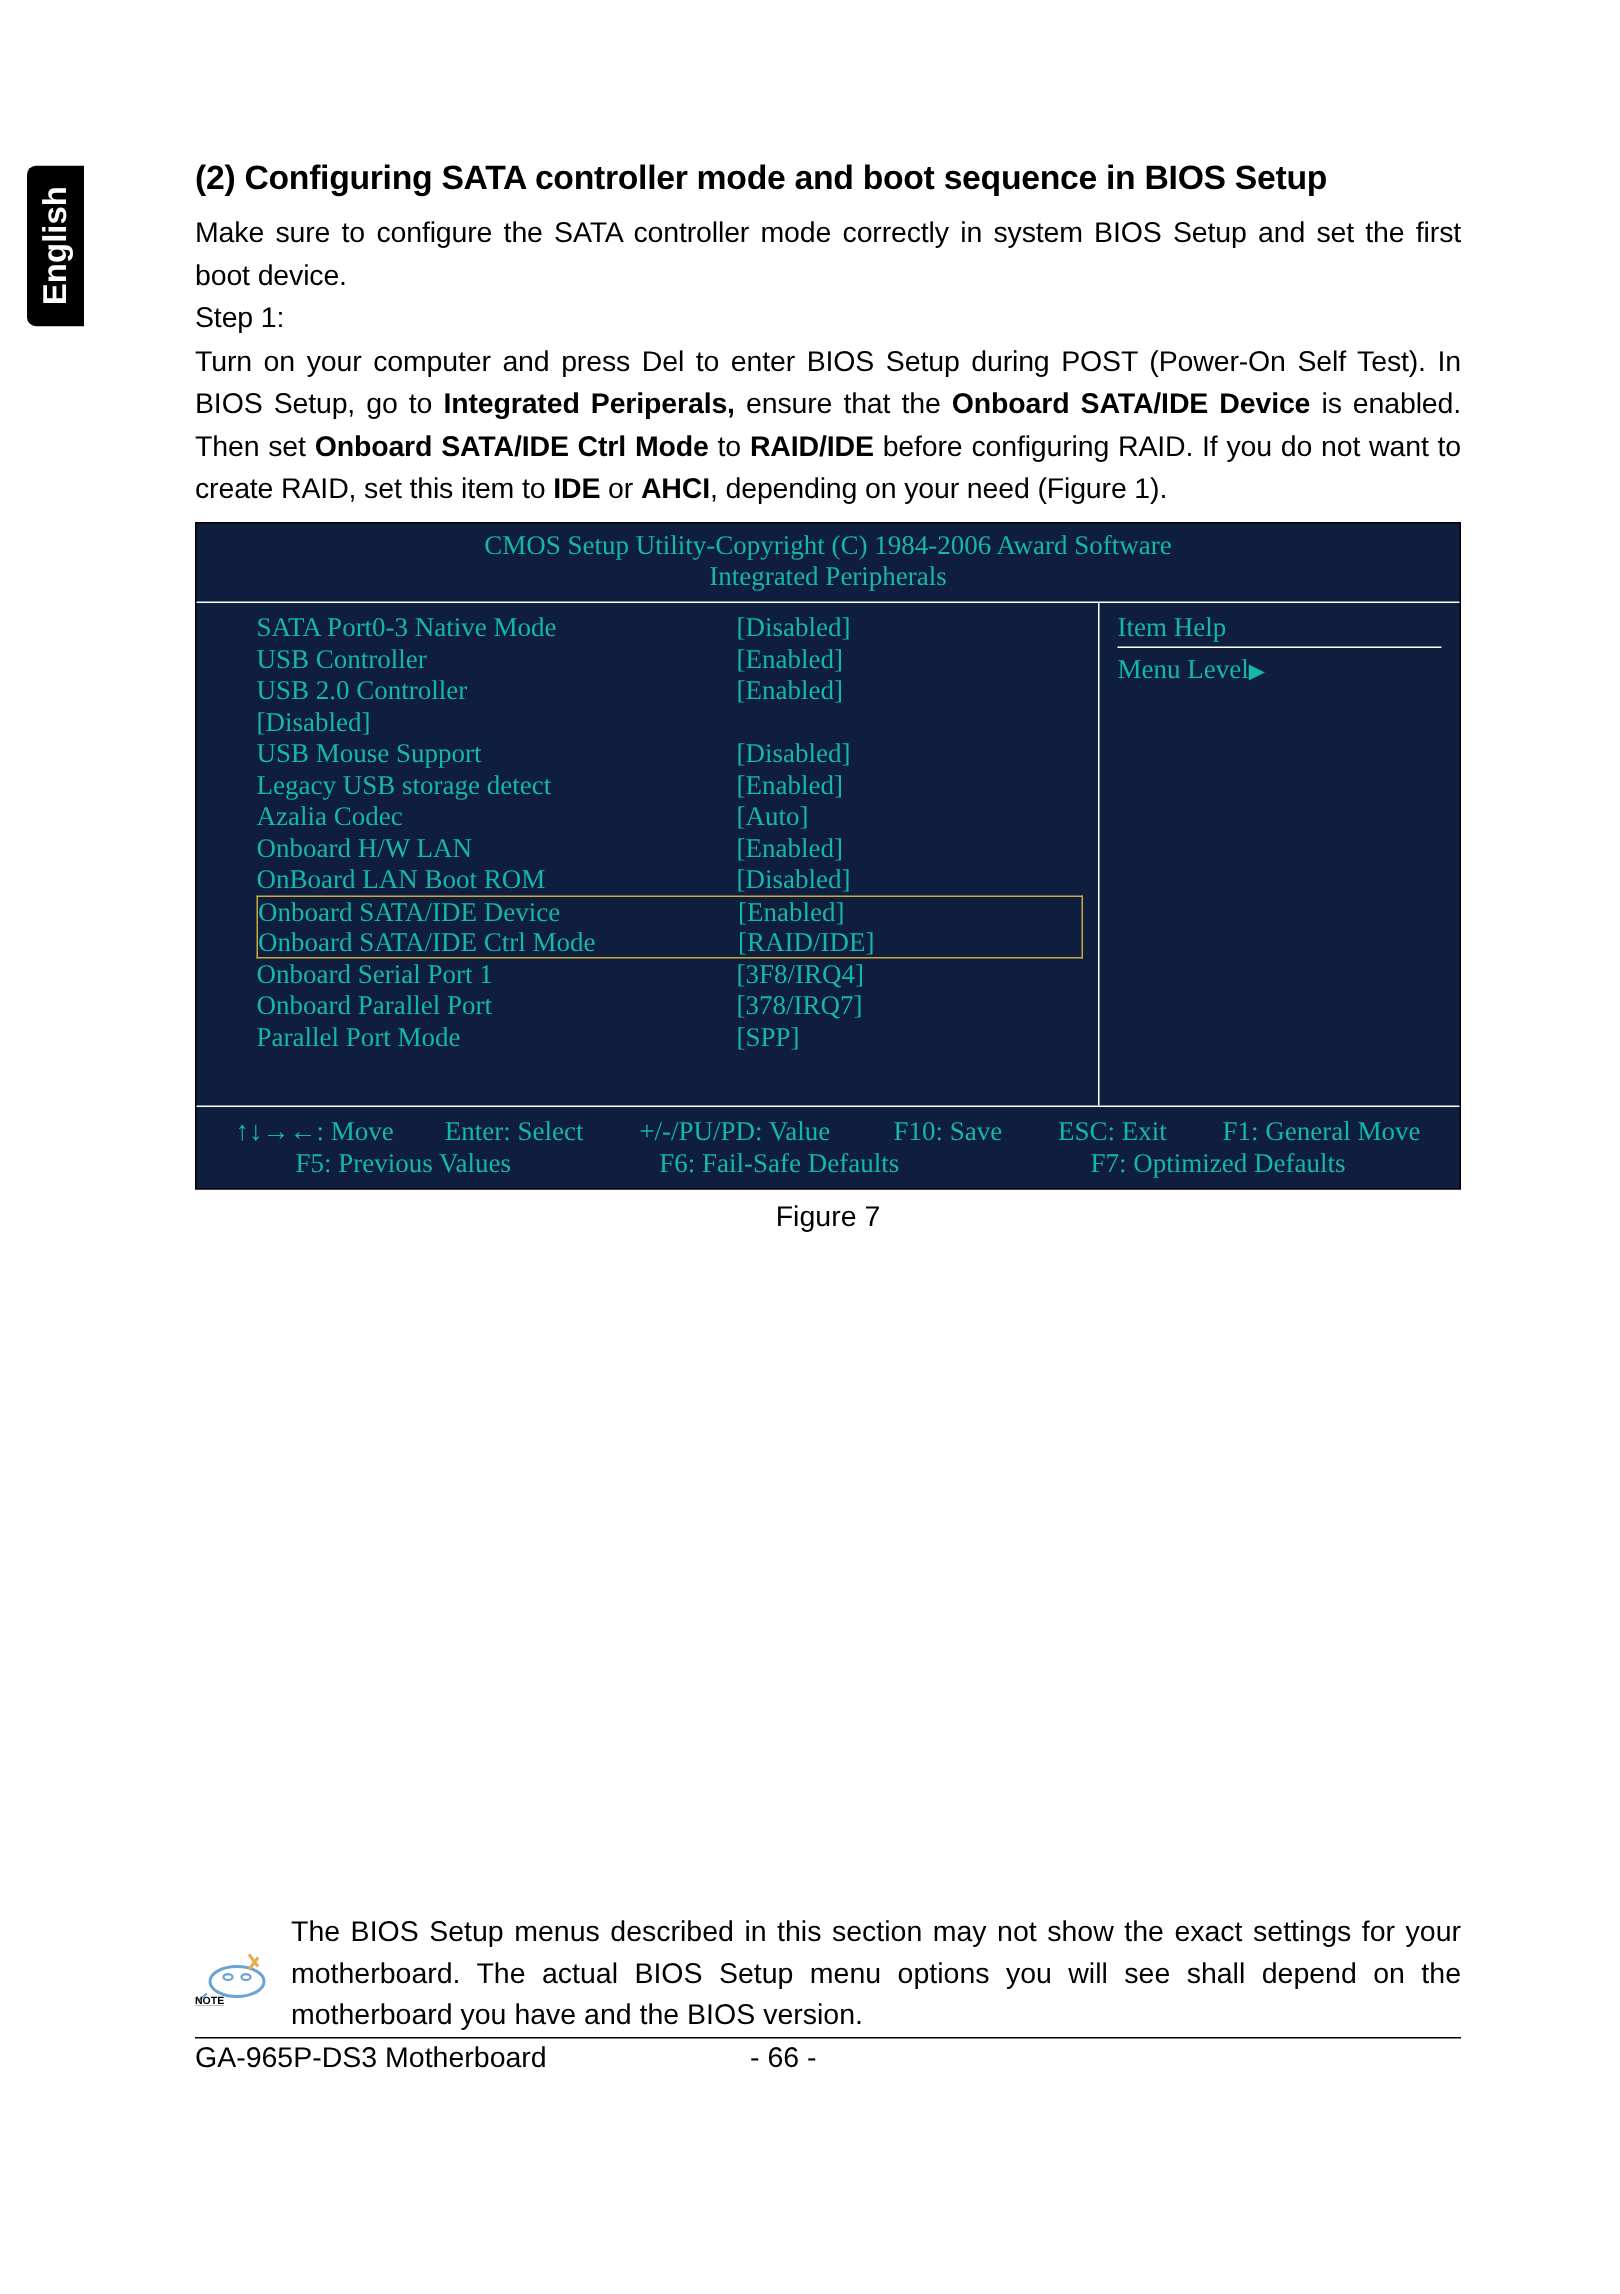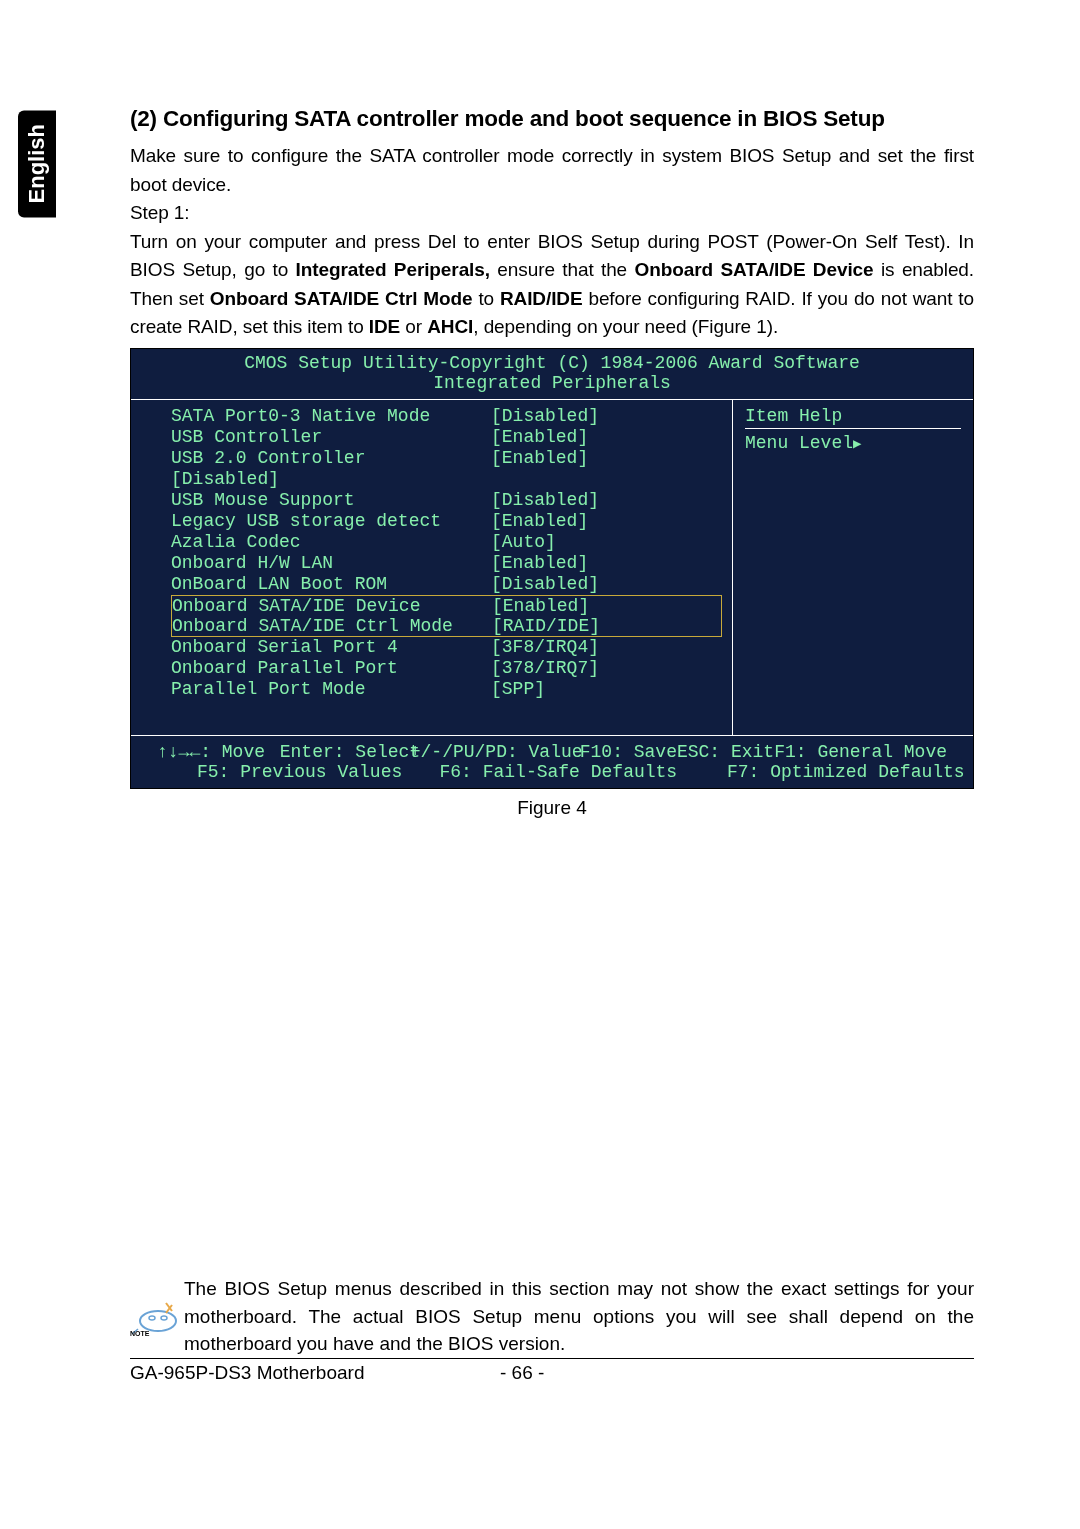--- a/index.html
+++ b/index.html
@@ -38,23 +38,23 @@
     line-height: 1.5;
     text-align: justify;
     letter-spacing: -0.1px;
   }
   
   .paragraph .bold { font-weight: bold; }
   
   .bios-box {
     margin-top: 6px;
     background: #0f1d3f;
-    color: #86efac;
+    color: #14b8a6;
     border: 1px solid #000;
-    font-family: Liberation Mono, monospace;
+    font-family: Liberation Serif, serif;
     font-size: 18px;
   }
   
   .bios-header {
     text-align: center;
     padding: 4px 0 6px 0;
     border-bottom: 1px solid #fff;
   }
   
   .bios-body {
@@ -98,21 +98,21 @@
     margin-top: 8px;
   }
   
   .note-block {
     position: absolute;
     left: 130px;
     top: 1275px;
     width: 844px;
     display: flex;
     align-items: flex-start;
-    gap: 4px;
+    gap: 14px;
     font-size: 19px;
     line-height: 1.45;
     text-align: justify;
   }
   .note-icon { width: 50px; flex-shrink:0; margin-top: 24px;}
   .note-icon svg { width: 50px; height: 38px; }
   
   .footer-line {
     position: absolute;
     left: 130px;
@@ -192,21 +192,21 @@
           </div>
           <div class="bios-row highlight-top">
             <div class="label">Onboard SATA/IDE Device</div>
             <div class="val">[Enabled]</div>
           </div>
           <div class="bios-row highlight-bot">
             <div class="label">Onboard SATA/IDE Ctrl Mode</div>
             <div class="val">[RAID/IDE]</div>
           </div>
           <div class="bios-row">
-            <div class="label">Onboard Serial Port 4</div>
+            <div class="label">Onboard Serial Port 1</div>
             <div class="val">[3F8/IRQ4]</div>
           </div>
           <div class="bios-row">
             <div class="label">Onboard Parallel Port</div>
             <div class="val">[378/IRQ7]</div>
           </div>
           <div class="bios-row">
             <div class="label">Parallel Port Mode</div>
             <div class="val">[SPP]</div>
           </div>
@@ -226,21 +226,21 @@
         <span>F1: General Move</span>
       </div>
       <div class="line">
         <span style="width:275px;padding-left:40px">F5: Previous Values</span>
         <span style="width:280px">F6: Fail-Safe Defaults</span>
         <span style="width:220px">F7: Optimized Defaults</span>
       </div>
     </div>
   </div>
 
-  <div class="figcap">Figure 4</div>
+  <div class="figcap">Figure 7</div>
 </div>
 
 <div class="note-block">
   <div class="note-icon">
     <svg viewBox="0 0 50 38">
       <ellipse cx="28" cy="22" rx="18" ry="10" fill="none" stroke="#6aa3d6" stroke-width="2"></ellipse>
       <ellipse cx="22" cy="19" rx="3" ry="2" fill="none" stroke="#6aa3d6" stroke-width="1.5"></ellipse>
       <ellipse cx="34" cy="19" rx="3" ry="2" fill="none" stroke="#6aa3d6" stroke-width="1.5"></ellipse>
       <line x1="8" y1="30" x2="2" y2="35" stroke="#6aa3d6" stroke-width="1.5"></line>
       <line x1="36" y1="4" x2="42" y2="12" stroke="#e8a94a" stroke-width="2"></line>

